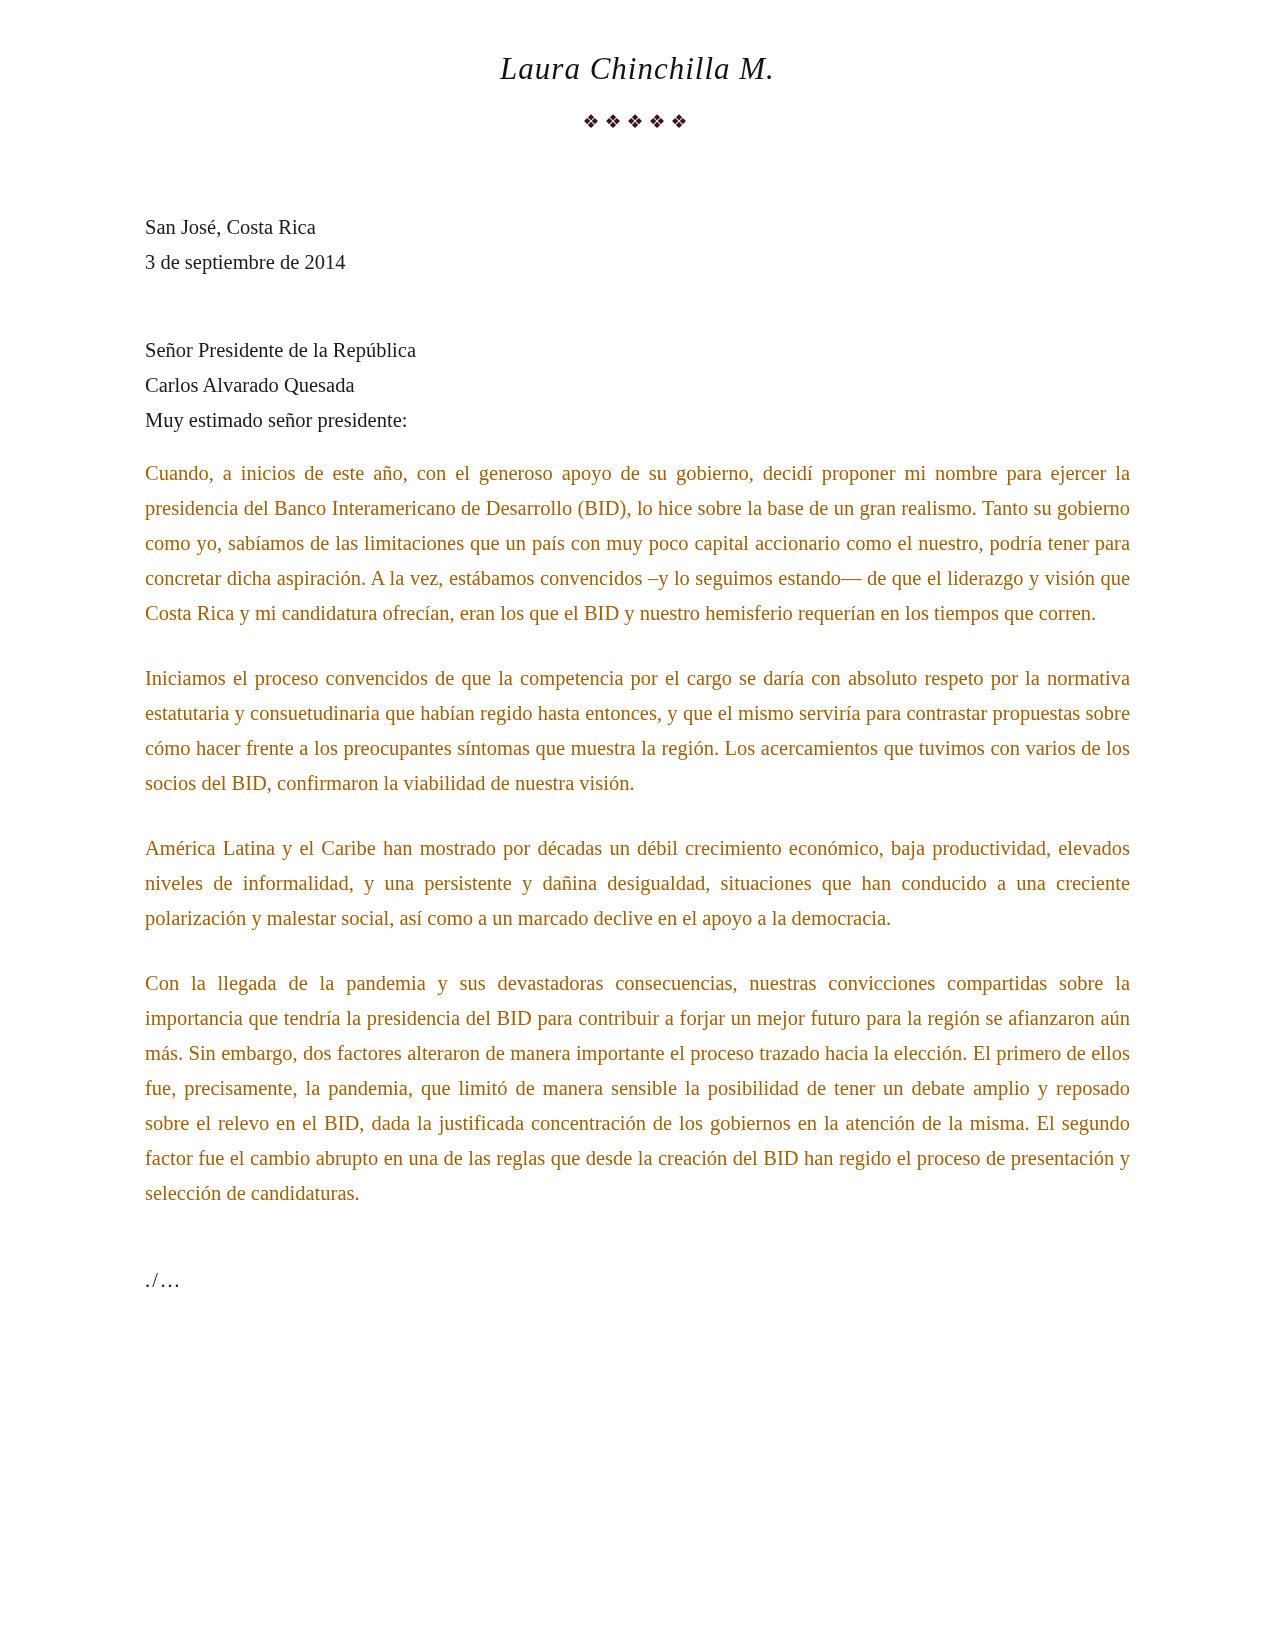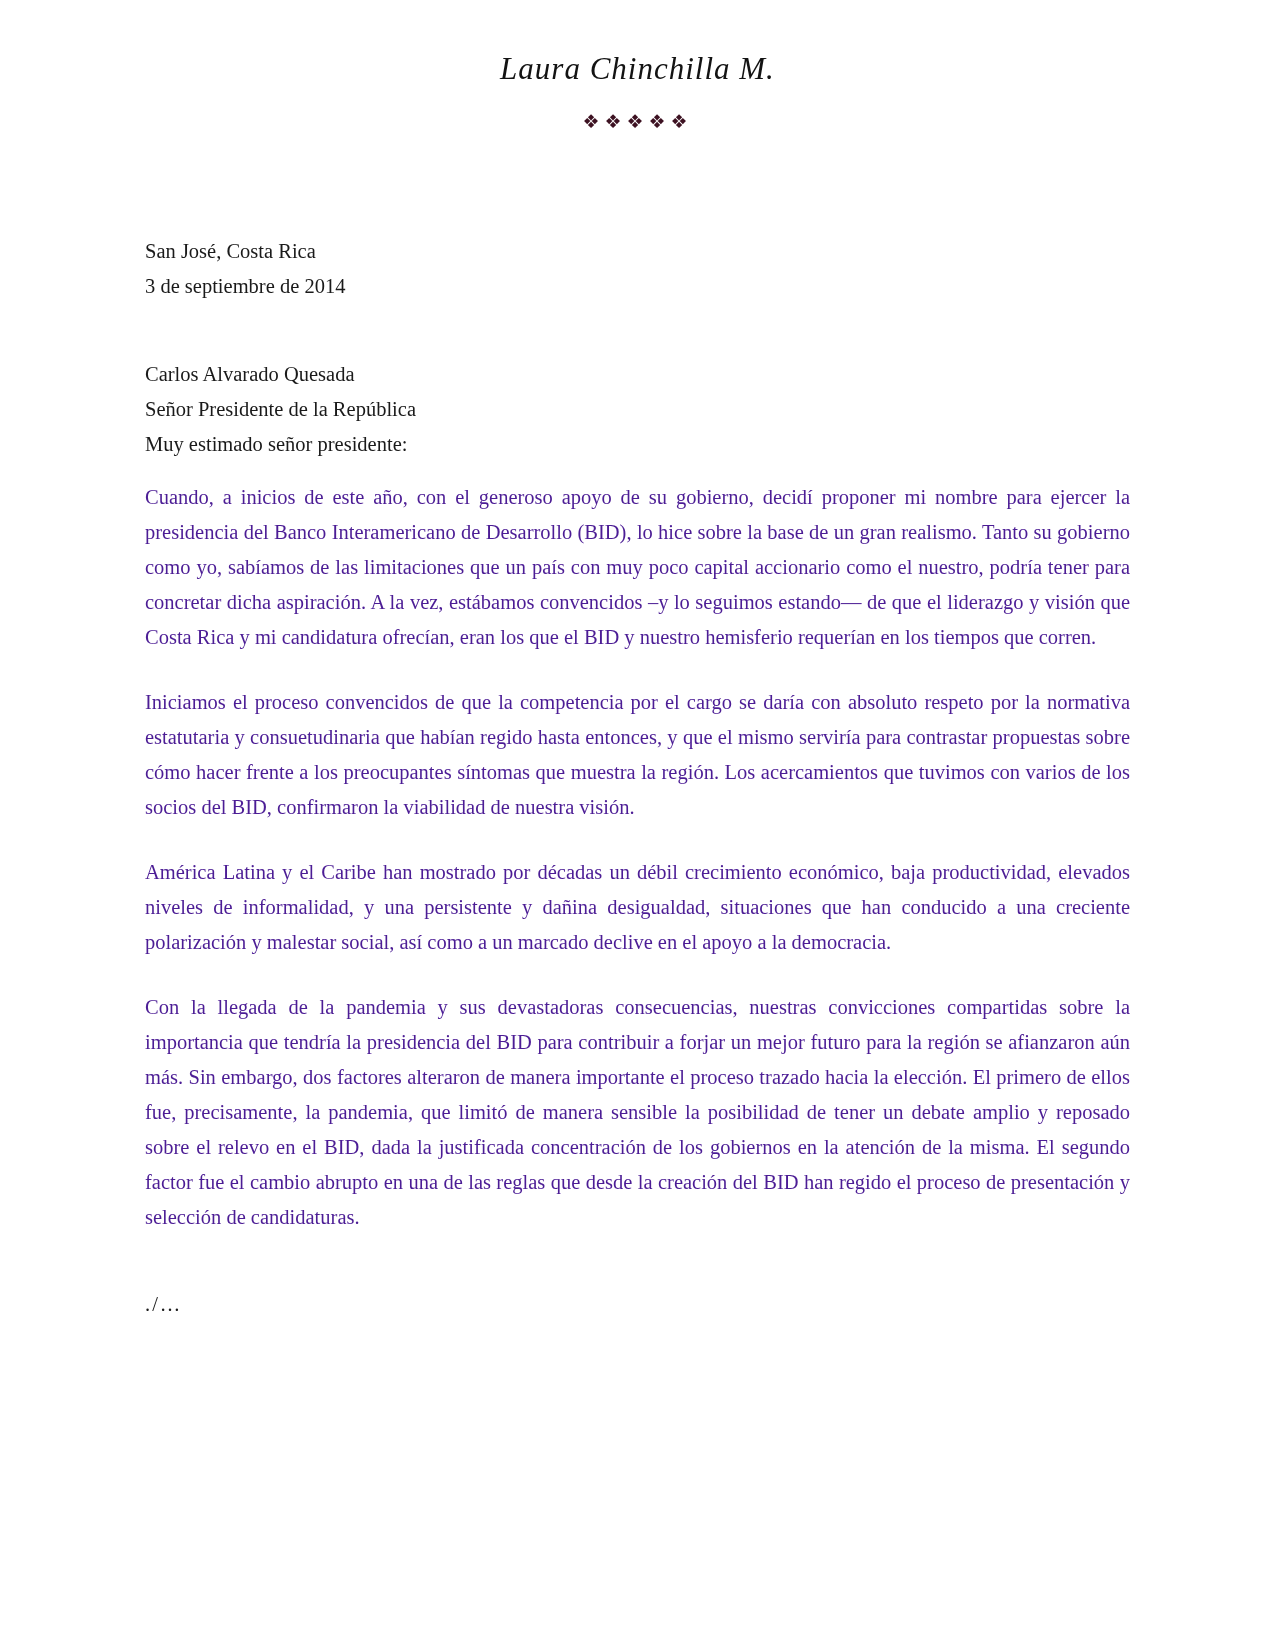--- a/index.html
+++ b/index.html
@@ -30,42 +30,42 @@
   .ornaments {
     margin-top: 22px;
     text-align: center;
     font-size: 19px;
     line-height: 22px;
     letter-spacing: 5px;
     color: #3d1222;
     font-family: "DejaVu Sans", sans-serif;
   }
   .dateline {
-    margin-top: 102px;
+    margin-top: 78px;
     font-size: 20.5px;
     line-height: 35px;
   }
   .recipient {
     margin-top: 53px;
     font-size: 20.5px;
     line-height: 35px;
   }
   .salutation {
     font-size: 20.5px;
     line-height: 35px;
   }
   .body-text {
     margin-top: 18px;
   }
   .body-text p {
     margin: 0 0 30px 0;
     font-size: 20.5px;
     line-height: 35px;
     text-align: justify;
-    color: #4c1d95;
+    color: #a16207;
   }
   .continuation {
     margin-top: 52px;
     font-size: 20.5px;
     line-height: 35px;
     letter-spacing: 2px;
   }
 </style>
 </head>
 <body>
@@ -75,22 +75,22 @@
   <div class="letterhead-name">Laura Chinchilla M.</div>
 
   <div class="ornaments">❖❖❖❖❖</div>
 
   <div class="dateline">
     <div>San José, Costa Rica</div>
     <div>3 de septiembre de 2014</div>
   </div>
 
   <div class="recipient">
+    <div>Señor Presidente de la República</div>
     <div>Carlos Alvarado Quesada</div>
-    <div>Señor Presidente de la República</div>
   </div>
 
   <div class="salutation">Muy estimado señor presidente:</div>
 
   <div class="body-text">
     <p>Cuando, a inicios de este año, con el generoso apoyo de su gobierno, decidí proponer mi nombre para ejercer la presidencia del Banco Interamericano de Desarrollo (BID), lo hice sobre la base de un gran realismo.  Tanto su gobierno como yo, sabíamos de las limitaciones que un país con muy poco capital accionario como el nuestro, podría tener para concretar dicha aspiración. A la vez, estábamos convencidos –y lo seguimos estando— de que el liderazgo y visión que Costa Rica y mi candidatura ofrecían, eran los que el BID y nuestro hemisferio requerían en los tiempos que corren.</p>
     <p>Iniciamos el proceso convencidos de que la competencia por el cargo se daría con absoluto respeto por la normativa estatutaria y consuetudinaria que habían regido hasta entonces, y que el mismo serviría para contrastar propuestas sobre cómo hacer frente a los preocupantes síntomas que muestra la región. Los acercamientos que tuvimos con varios de los socios del BID, confirmaron la viabilidad de nuestra visión.</p>
     <p>América Latina y el Caribe han mostrado por décadas un débil crecimiento económico, baja productividad, elevados niveles de informalidad, y una persistente y dañina desigualdad,  situaciones  que han conducido a una creciente polarización y malestar social, así como a un marcado declive en el apoyo a la democracia.</p>
     <p>Con la llegada de la pandemia y sus devastadoras consecuencias, nuestras convicciones compartidas sobre la importancia que tendría la presidencia del BID para contribuir a forjar un mejor futuro para la región se afianzaron aún más. Sin embargo, dos factores alteraron de manera importante el proceso trazado hacia la elección.  El primero de ellos fue, precisamente, la pandemia, que limitó de manera sensible la posibilidad de tener un debate amplio y reposado sobre el relevo en el BID, dada la justificada concentración de los gobiernos en la atención de la misma. El segundo factor fue el cambio abrupto en una de las reglas que desde la creación del BID han regido el proceso de presentación y selección de candidaturas.</p>
   </div>

